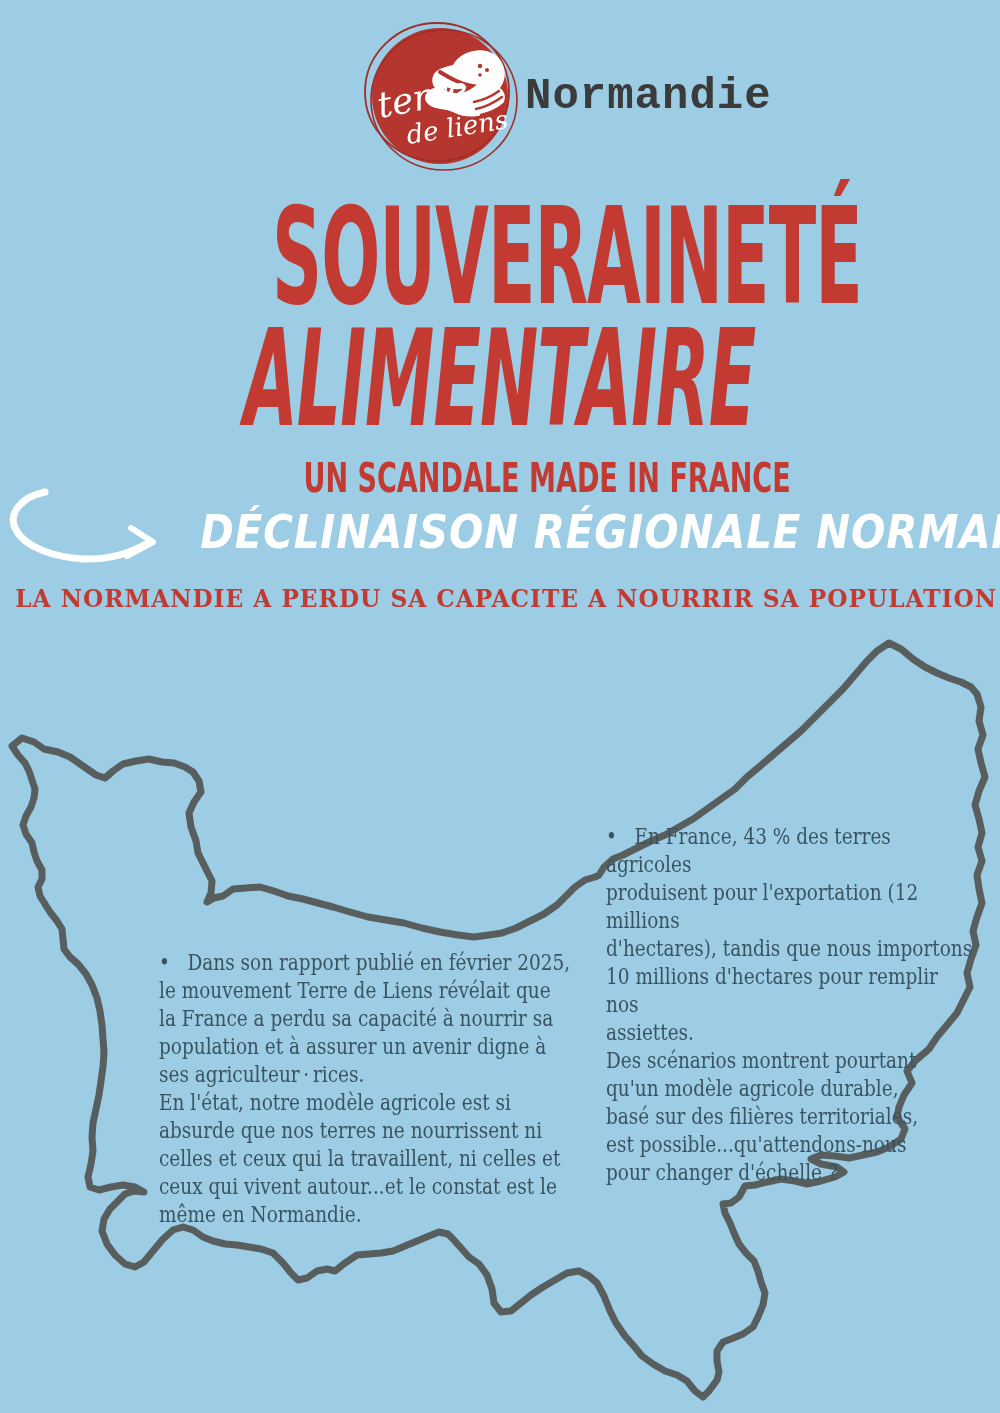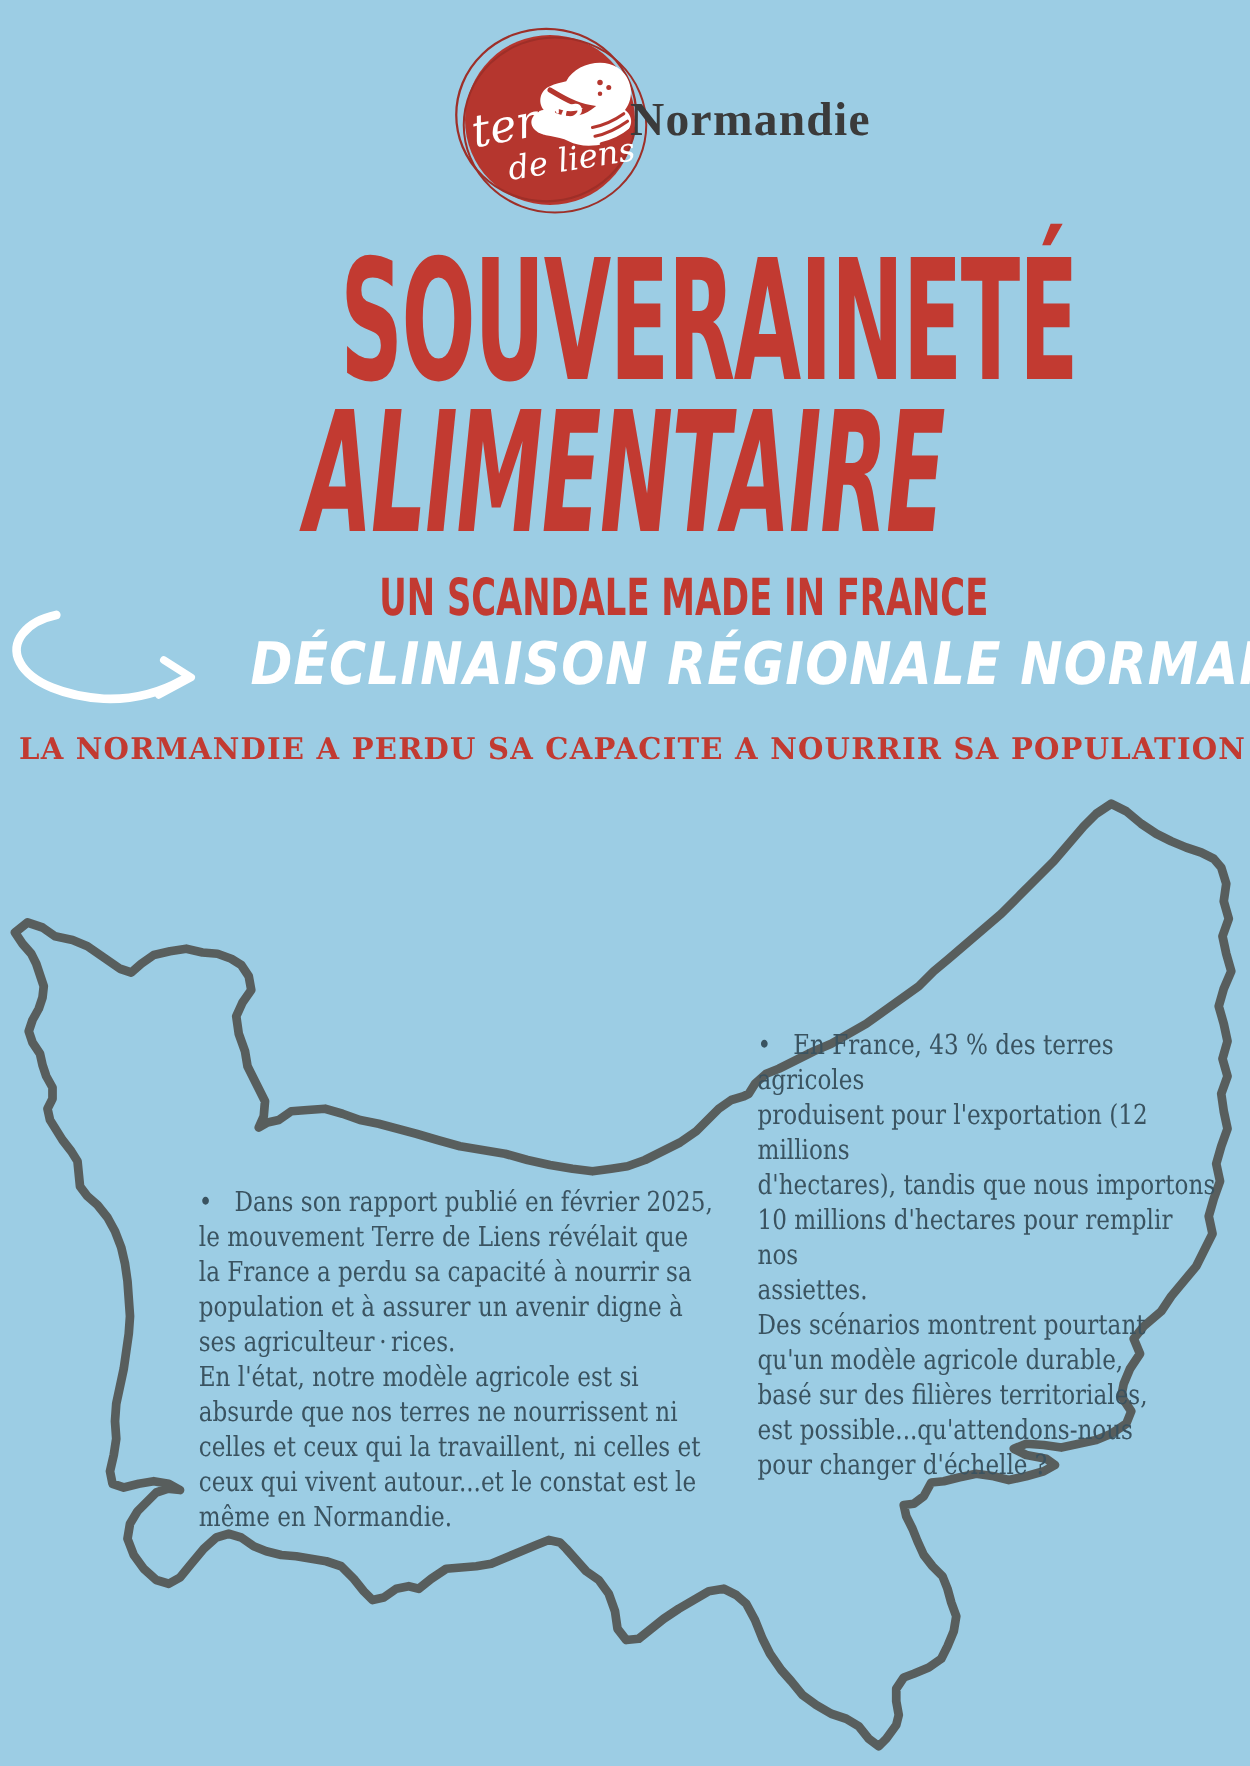--- a/index.html
+++ b/index.html
@@ -18,24 +18,24 @@
     margin:0 auto;
     background:var(--bg);
     overflow:hidden;
     font-family:"DejaVu Serif", serif;
   }
   .abs{position:absolute;}
 
   
   #logo{left:356px;top:20px;width:172px;height:152px;}
   #region-name{
-    left:504px;top:74px;
-    font-family:Liberation Serif, serif;
+    left:525px;top:74px;
+    font-family:Liberation Mono, monospace;
     font-weight:bold;
-    font-size:38px;line-height:44px;
+    font-size:44px;line-height:44px;
     color:var(--dark);
     letter-spacing:1px;
   }
 
   
   .center-row{left:0;top:0;width:1000px;text-align:center;white-space:nowrap;}
   .condensed{
     display:inline-block;
     font-family:"DejaVu Sans", sans-serif;
     font-weight:bold;

